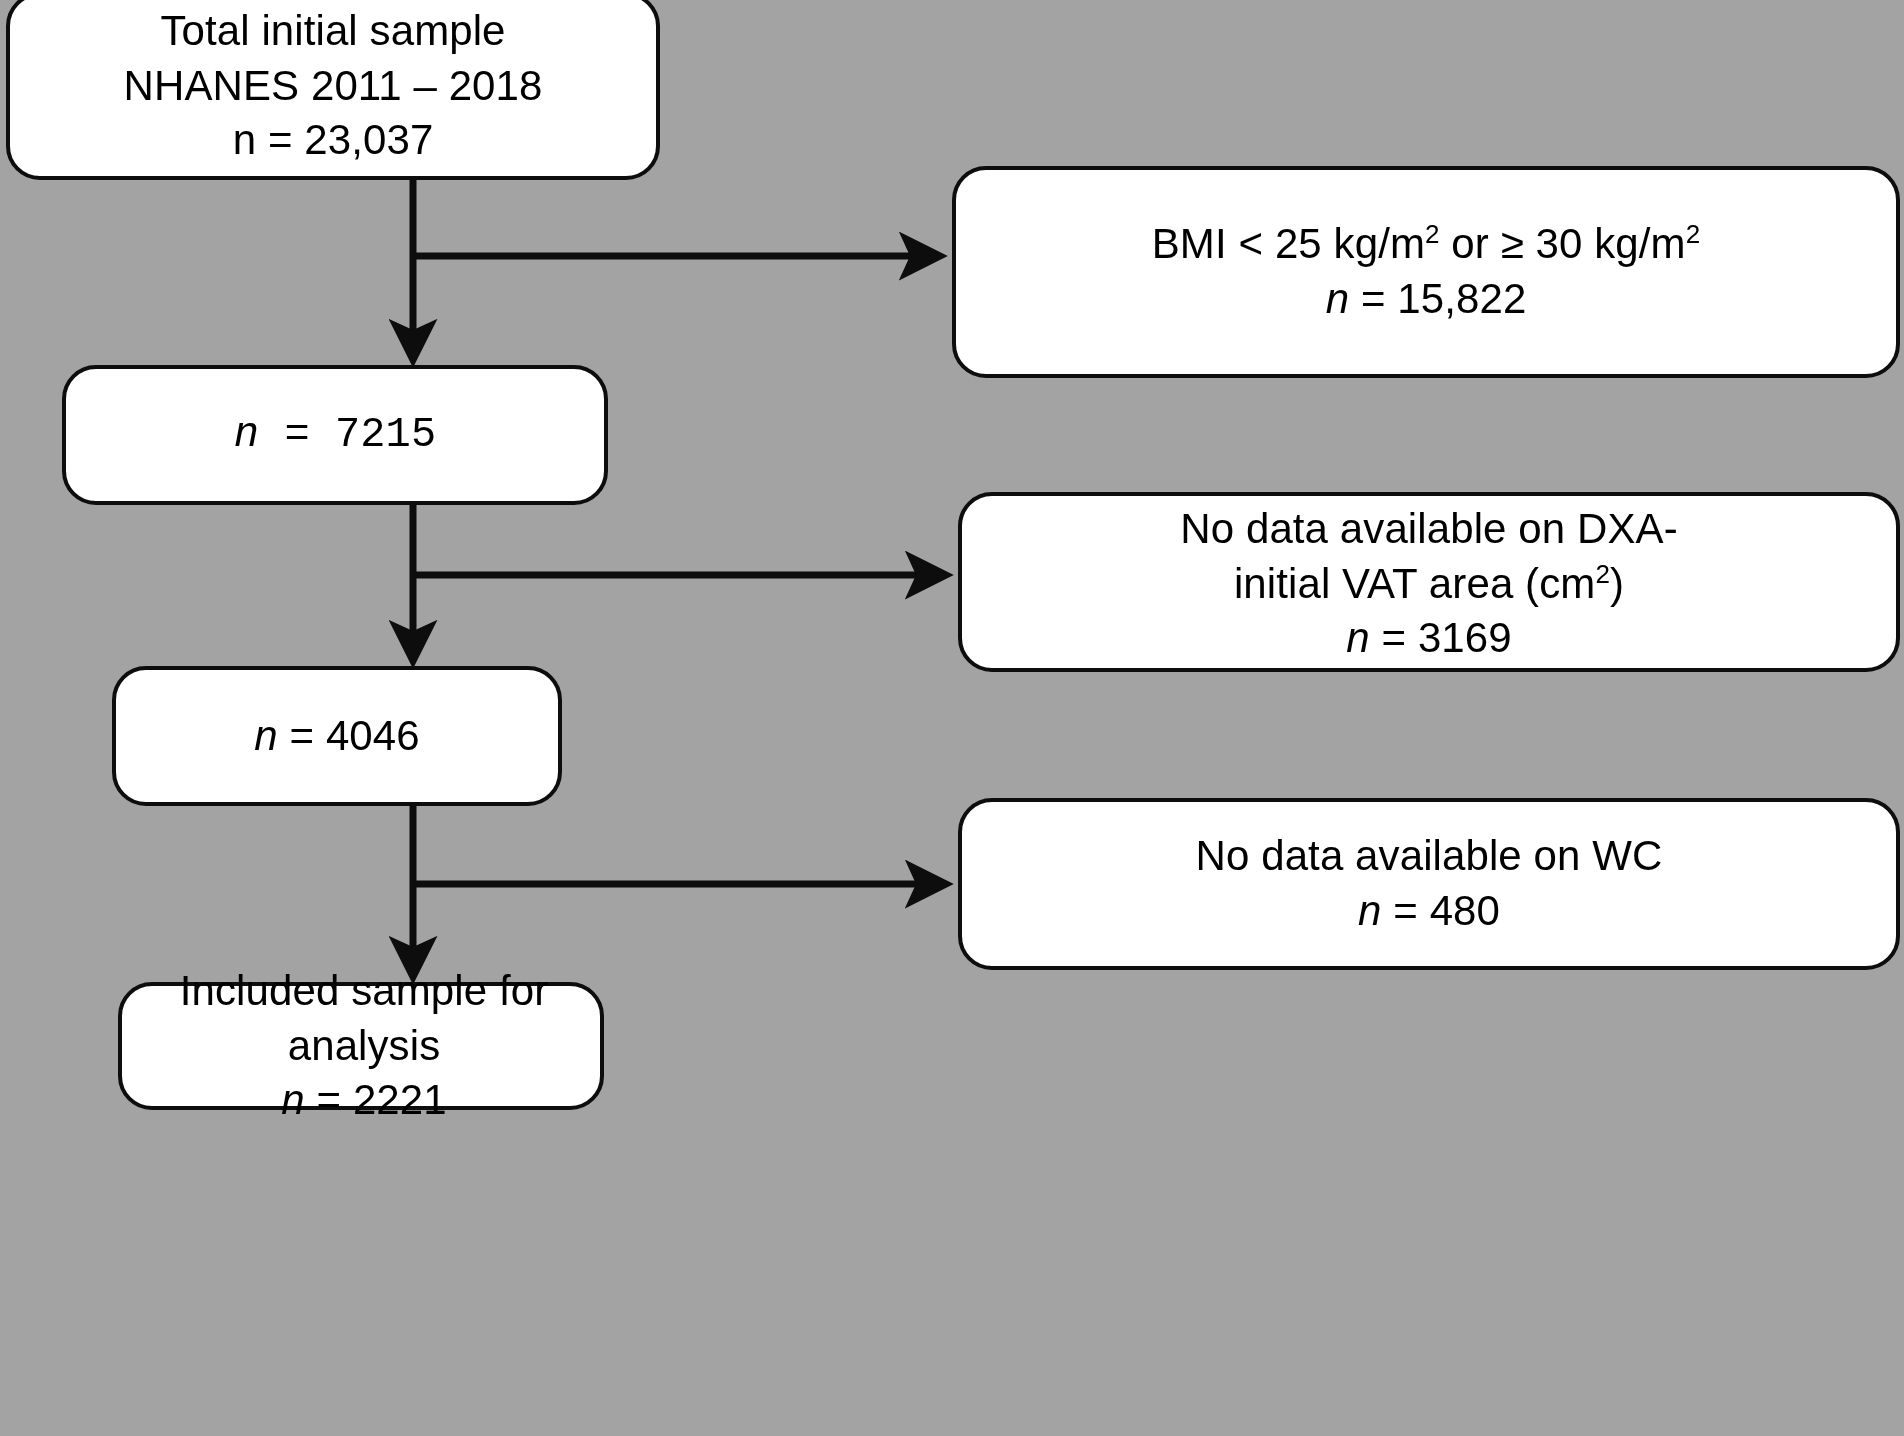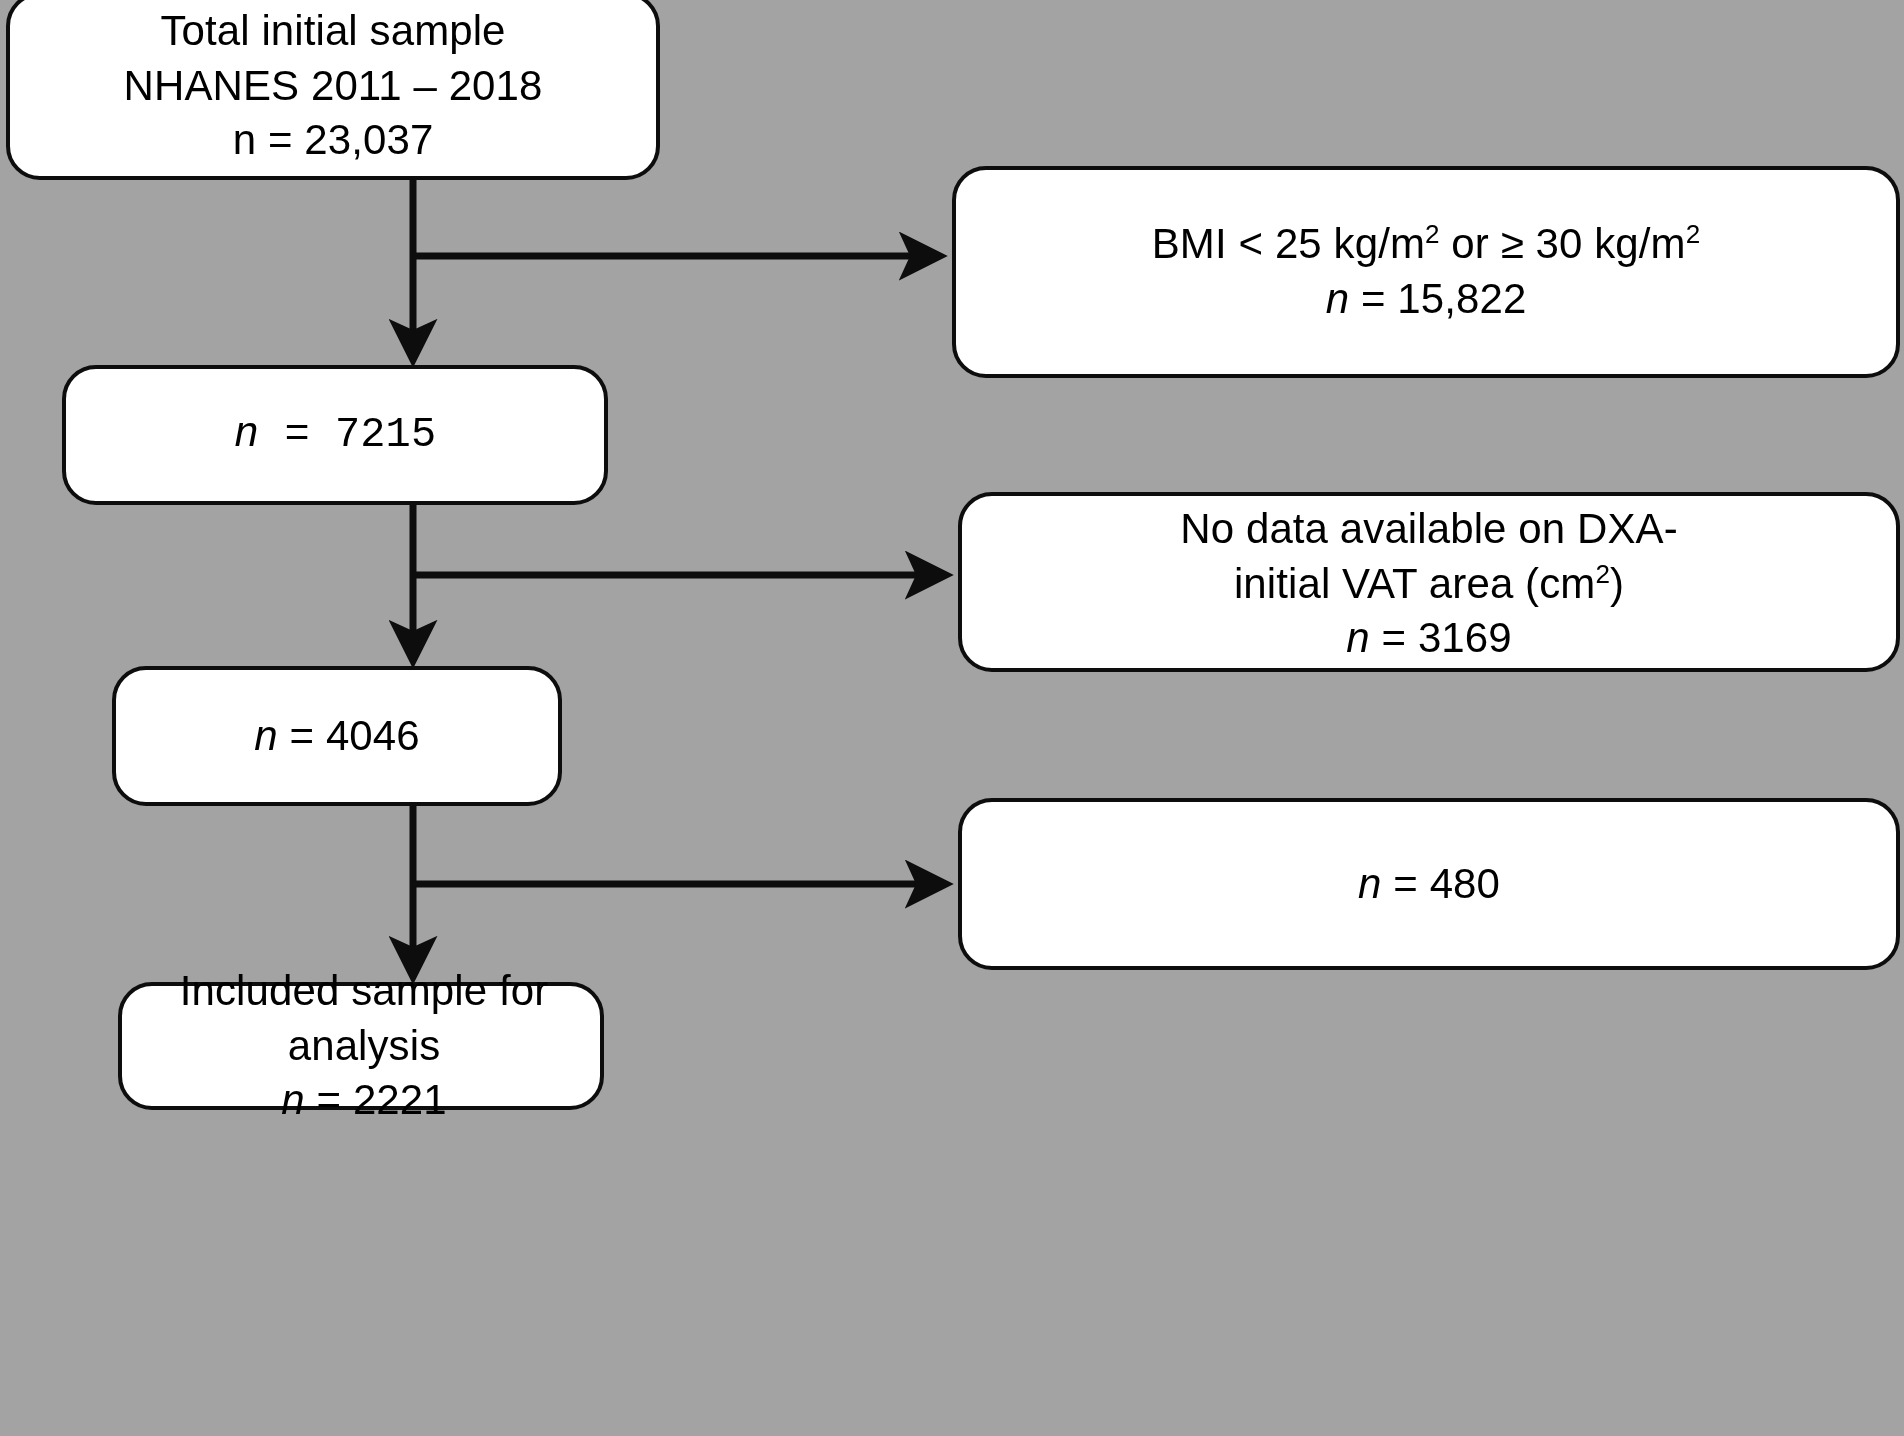--- a/index.html
+++ b/index.html
@@ -112,20 +112,21 @@
     <span class="line">No data available on DXA-</span>
     <span class="line"><span>initial VAT area (cm</span><sup>2</sup><span>)</span></span>
     <span class="line"><span class="italic-n">n</span>&nbsp;<span>= 3169</span></span>
   </div>
 
   <div class="node" id="box-n4046">
     <span class="line"><span class="italic-n">n</span>&nbsp;<span>= 4046</span></span>
   </div>
 
   <div class="node" id="box-wc">
+    <span class="line">No data available on WC</span>
     <span class="line"><span class="italic-n">n</span>&nbsp;<span>= 480</span></span>
   </div>
 
   <div class="node" id="box-included">
     <span class="line">Included sample for</span>
     <span class="line">analysis</span>
     <span class="line"><span class="italic-n">n</span>&nbsp;<span>= 2221</span></span>
   </div>
 
 </div>

